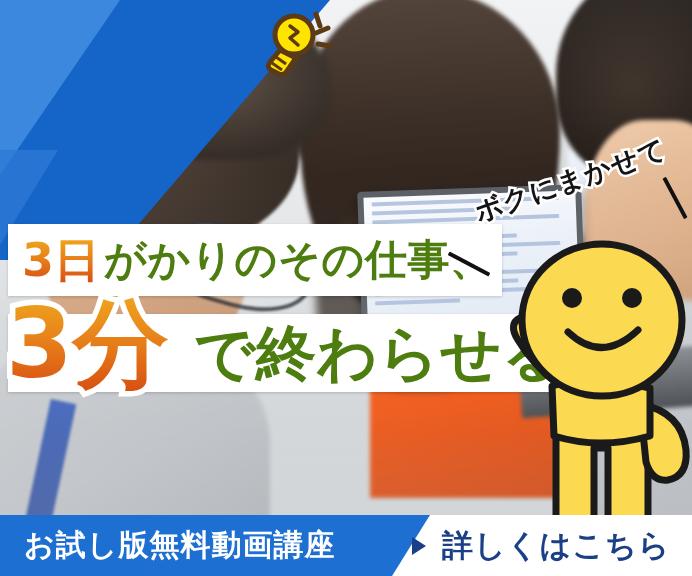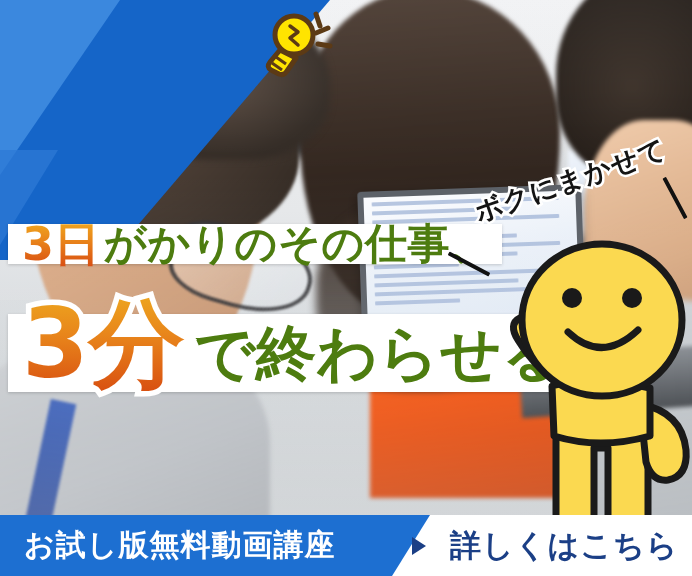--- a/index.html
+++ b/index.html
@@ -172,39 +172,39 @@
   .bulb{position:absolute;left:258px;top:2px;width:80px;height:80px;}
 
   
   .headline{position:absolute;left:0;top:0;width:692px;height:576px;pointer-events:none;}
   .hl-bar{
     position:absolute;
     background:#ffffff;
     display:flex;align-items:center;
     box-shadow:0 1px 3px rgba(0,0,0,.18);
   }
-  .hl1{left:8px;top:224px;height:40px;padding:0 10px 0 14px;}
+  .hl1{left:8px;top:224px;height:72px;padding:0 10px 0 14px;}
   .hl2{left:8px;top:314px;height:78px;padding:0 10px 0 14px;}
   .hl3{left:8px;top:420px;height:70px;padding:0 10px 0 16px;}
 
   .jp{font-family:"DejaVu Sans","Liberation Sans",sans-serif;font-weight:700;color:#4d7c0f;letter-spacing:.5px;}
 
   .big-num{
     font-family:"DejaVu Sans","Liberation Sans",sans-serif;
     font-weight:700;
     background:linear-gradient(180deg,#f0a81e 0%,#e8821a 45%,#d94e12 100%);
     -webkit-background-clip:text;background-clip:text;
     color:transparent;
     -webkit-text-fill-color:transparent;
   }
   .num1{font-size:46px;line-height:46px;margin-right:4px;}
   .t1{font-size:42px;line-height:42px;}
 
   .num2-wrap{
-    position:absolute;left:22px;top:296px;
+    position:absolute;left:6px;top:296px;
     font-size:96px;line-height:96px;
     font-family:"DejaVu Sans","Liberation Sans",sans-serif;font-weight:700;
     z-index:3;
   }
   .num2-stroke{
     position:absolute;left:0;top:0;
     color:#ffffff;
     -webkit-text-stroke:11px #ffffff;
     paint-order:stroke fill;
   }
@@ -247,21 +247,21 @@
     background:#1d6fd1;
     clip-path:polygon(0 0,430px 0,392px 61px,0 61px);
     display:flex;align-items:center;
   }
   .bottom-blue-label{
     color:#fff;font-family:"DejaVu Sans","Liberation Sans",sans-serif;
     font-weight:700;font-size:30px;letter-spacing:1px;margin-left:24px;
   }
   .bottom-cta{
     position:absolute;left:412px;top:0;height:61px;
-    display:flex;align-items:center;gap:24px;
+    display:flex;align-items:center;gap:16px;
   }
   .cta-arrow{
     width:0;height:0;border-left:14px solid #1b3f86;
     border-top:9px solid transparent;border-bottom:9px solid transparent;
   }
   .cta-label{
     color:#1b3f86;font-family:"DejaVu Sans","Liberation Sans",sans-serif;
     font-weight:700;font-size:31px;letter-spacing:1px;
   }
 </style>

